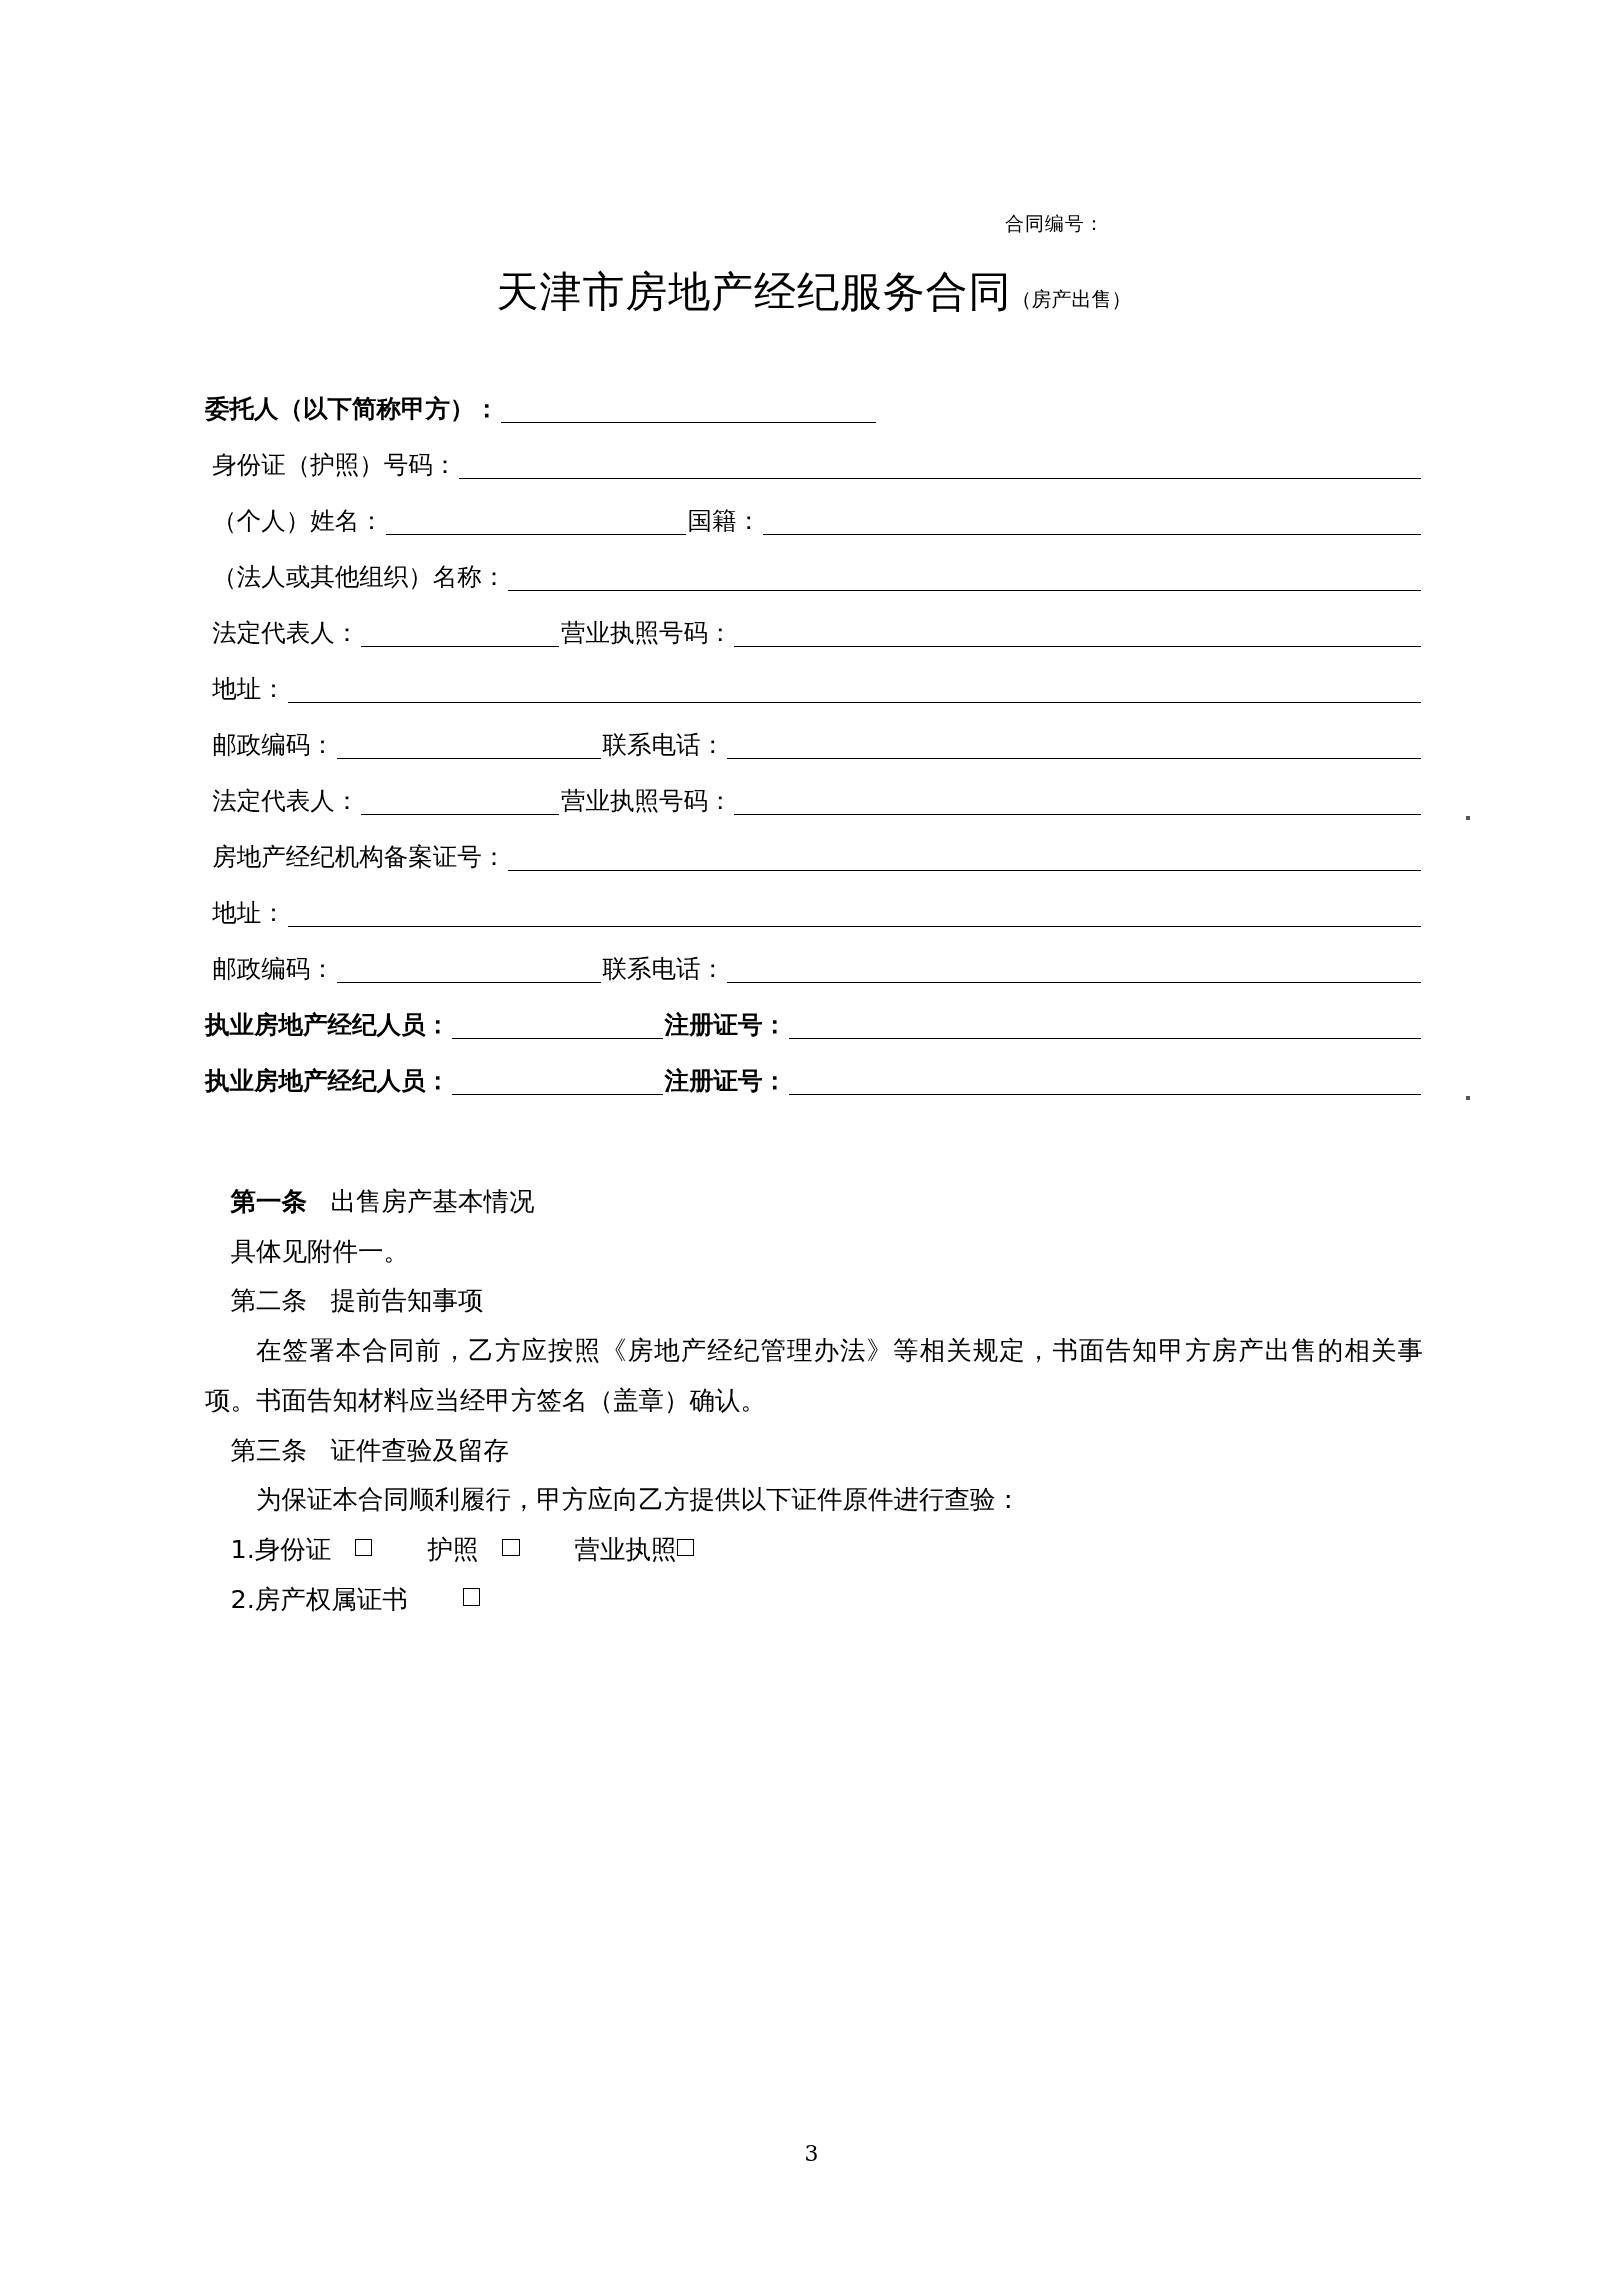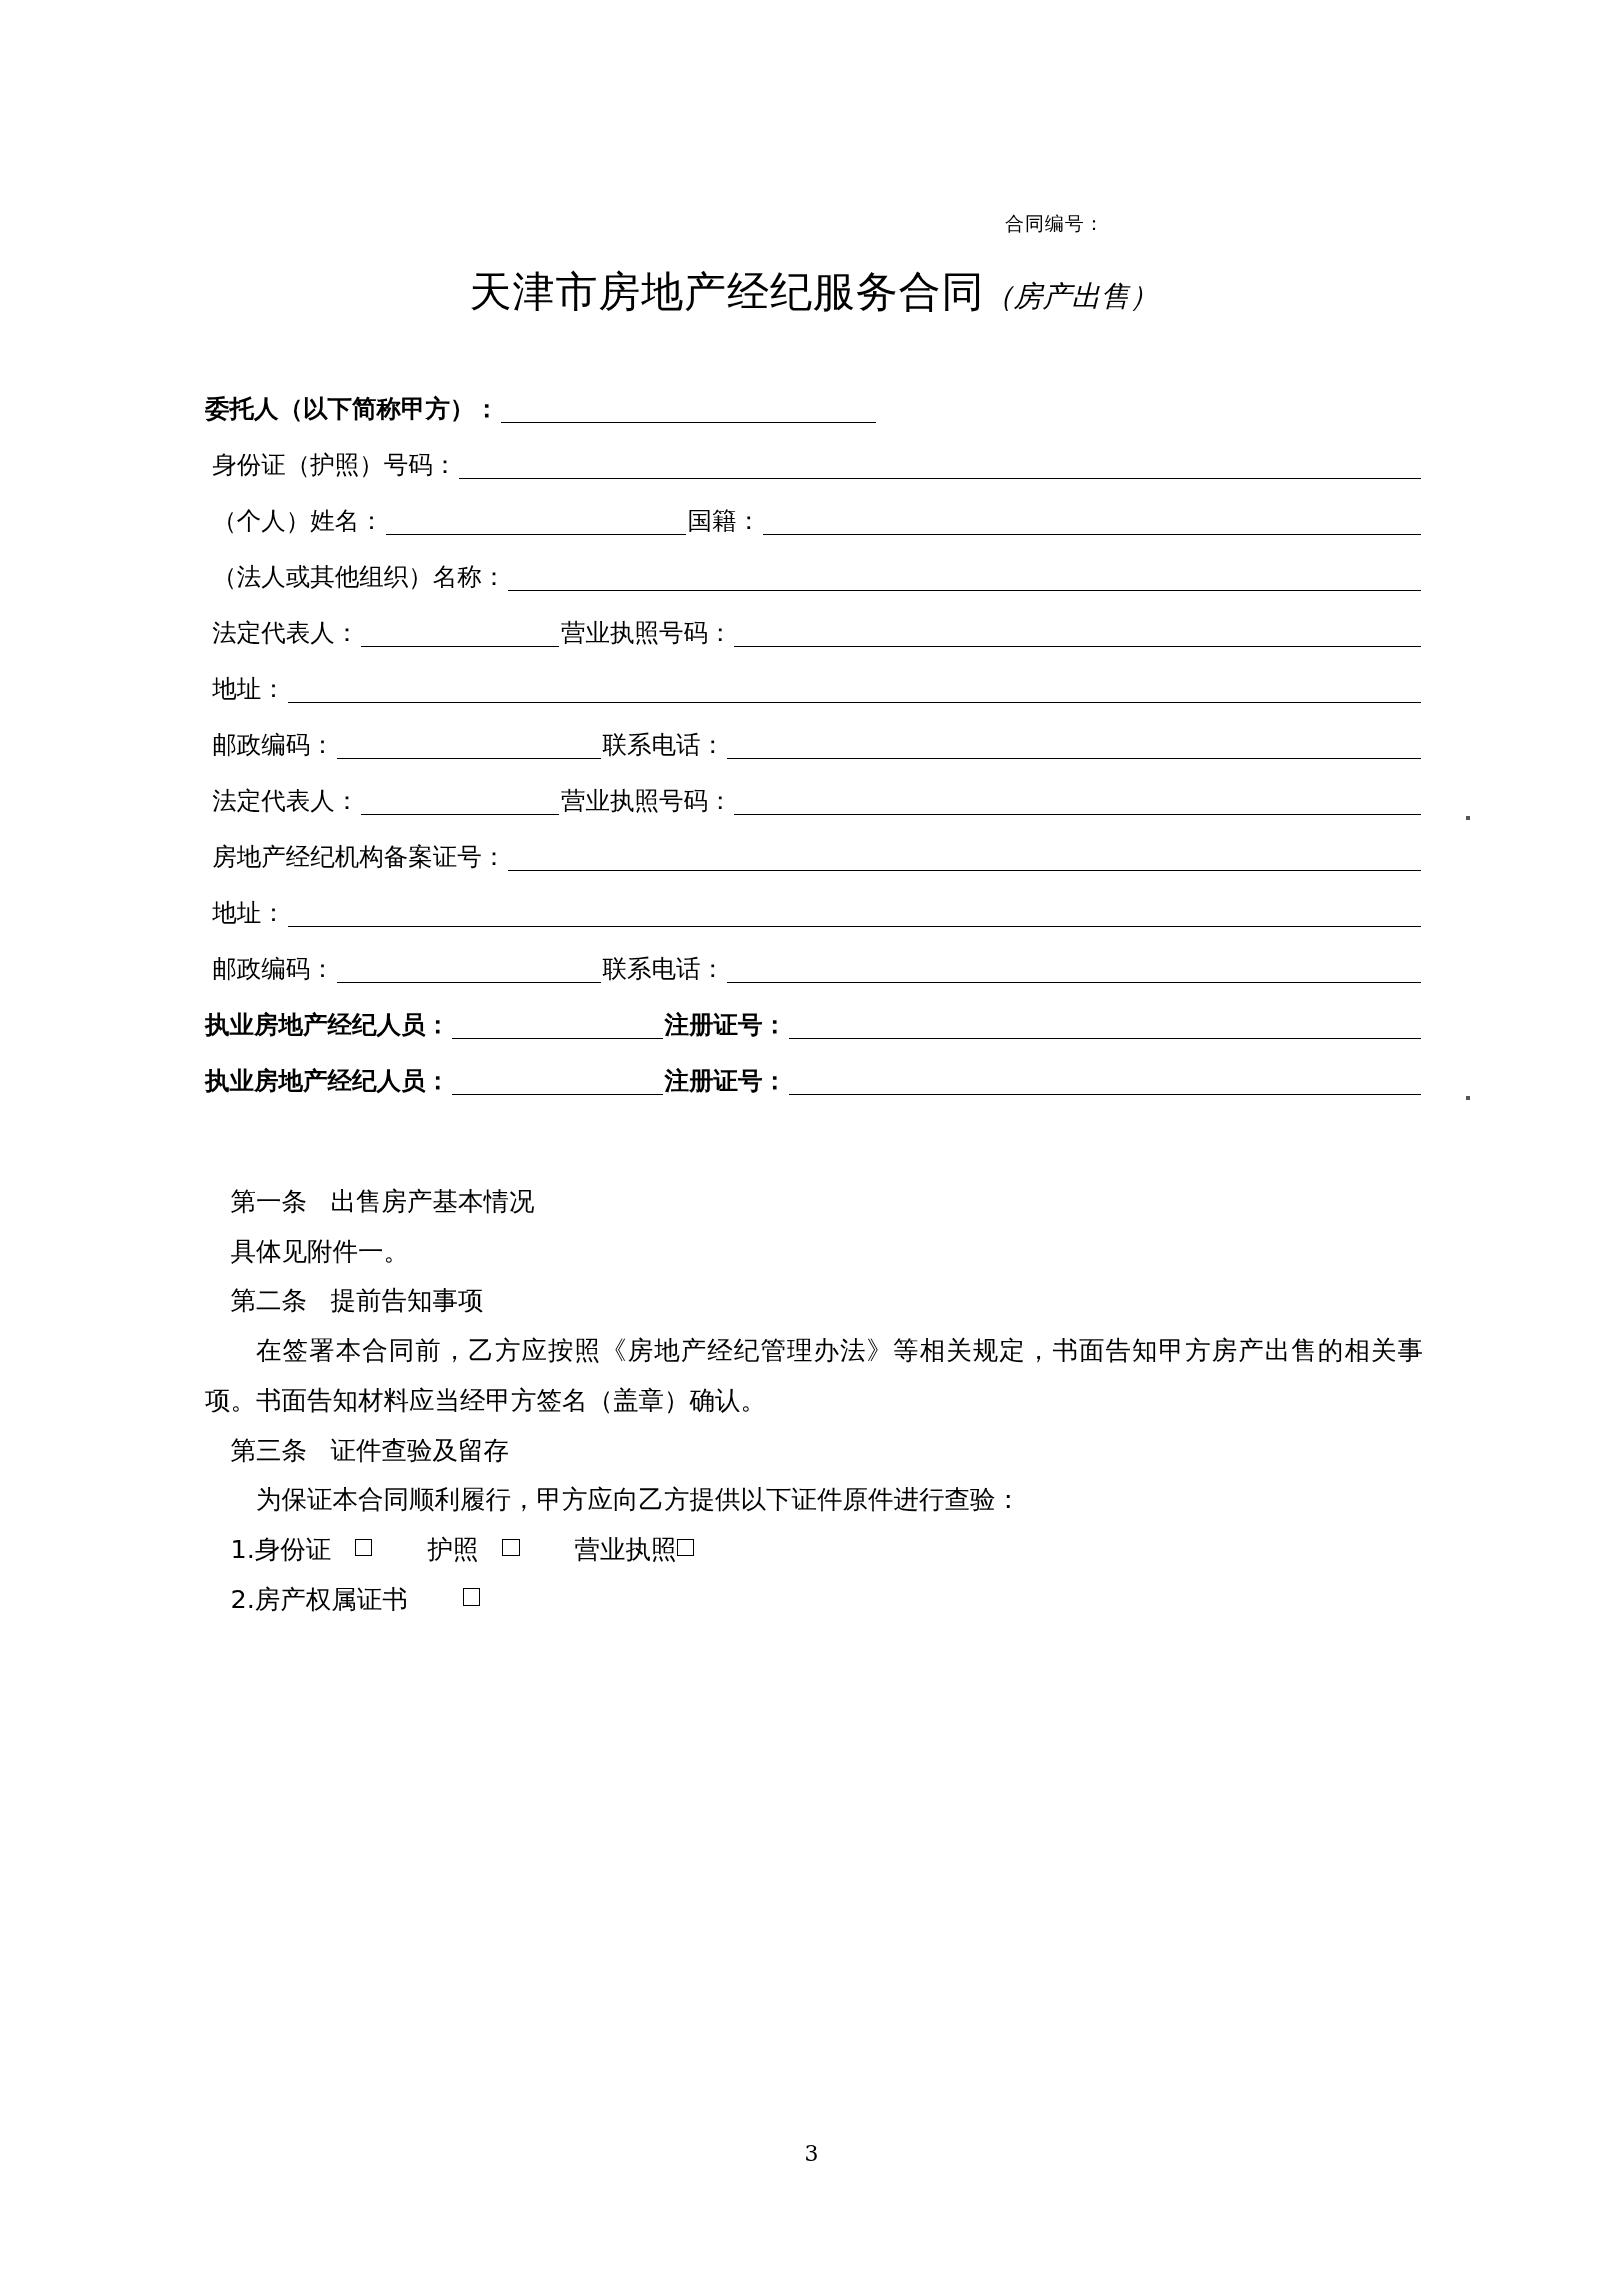--- a/index.html
+++ b/index.html
@@ -41,23 +41,22 @@
     margin-top: 27px;
     text-align: center;
     white-space: nowrap;
   }
   .doc-title .main {
     font-size: 42px;
     font-weight: 500;
     letter-spacing: 0.9px;
   }
   .doc-title .sub {
-    font-size: 29px;
+    font-size: 20px;
     letter-spacing: 0px;
-    font-style: italic;
   }
 
   
   .form-block {
     margin-top: 71px;
     font-size: 24.5px;
     line-height: 1.0;
   }
   .frow {
     display: flex;
@@ -85,21 +84,21 @@
   
   .body-text {
     margin-top: 78px;
     font-size: 25.5px;
     line-height: 1.95;
     text-align: justify;
   }
   .p-indent { text-indent: 51px; }
   .p-indent-sm { text-indent: 25.5px; }
   .art {
-    font-weight: normal;
+    font-weight: bold;
   }
   .art-n {
     font-weight: normal;
   }
   .gap-sm { display: inline-block; width: 23.6px; }
   .gap-md { display: inline-block; width: 55px; }
   .box {
     display: inline-block;
     width: 15.5px;
     height: 15.5px;

